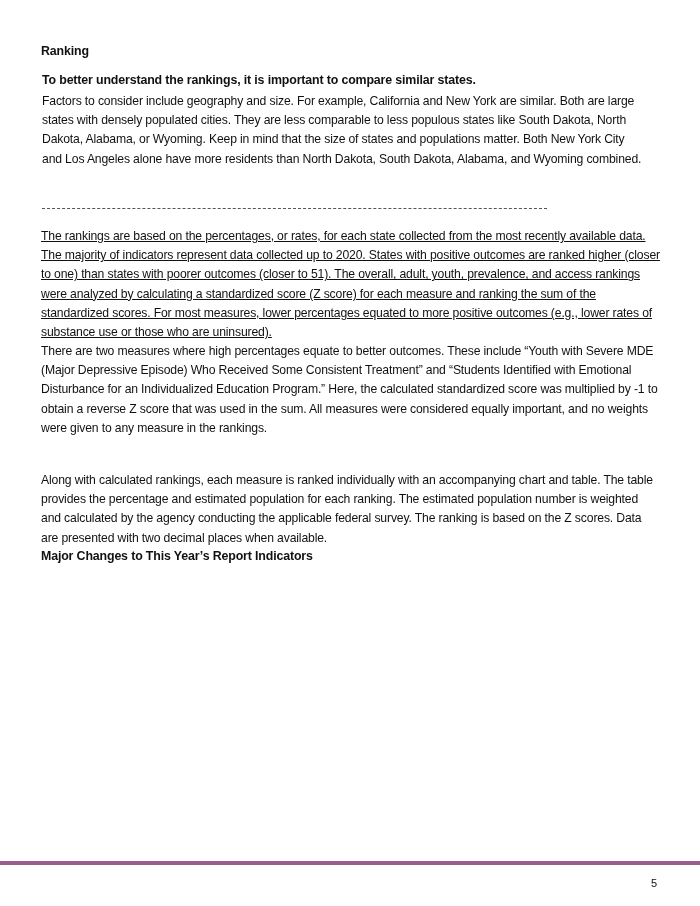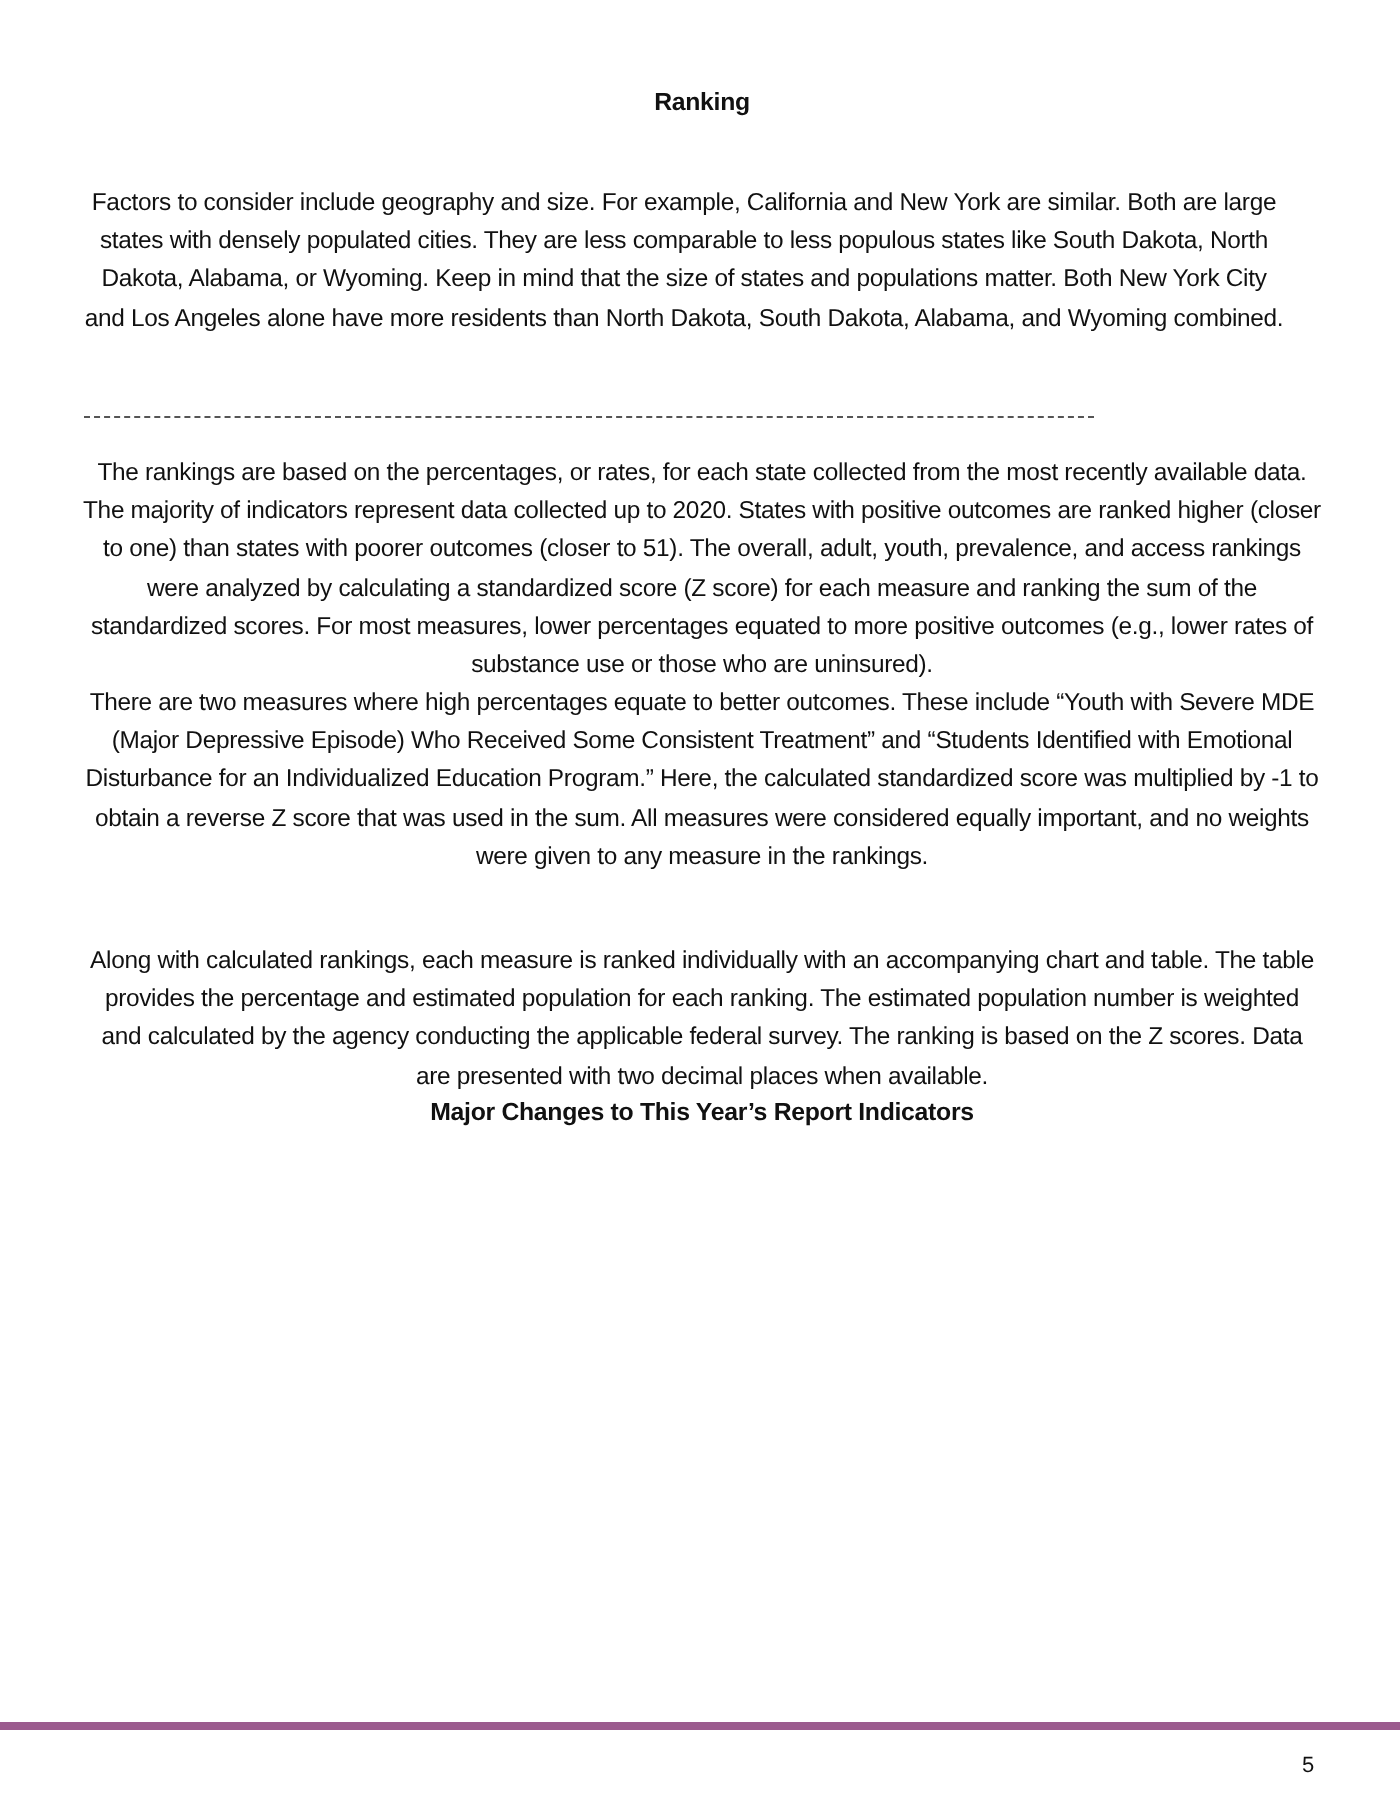--- a/index.html
+++ b/index.html
@@ -20,21 +20,20 @@
       left: 0; top: 0;
       width: 700px; height: 906px;
     }
     .txt {
       position: absolute;
       left: 41px;
       width: 620px;
       font-size: 12.2px;
       line-height: 19.2px;
       letter-spacing: -0.15px;
-      text-align: center;
     }
     .bold { font-weight: bold; }
     .section-heading {
       top: 42px;
       font-size: 12.4px;
     }
     .lead {
       top: 71px;
       left: 42px;
       font-size: 12.4px;
@@ -45,21 +44,21 @@
       width: 600px;
     }
     .dash-rule {
       position: absolute;
       left: 42px;
       top: 208px;
       width: 505px;
       height: 0;
       border-top: 1px dashed #555555;
     }
-    .p-rankings { top: 227px; }
+    .p-rankings { top: 227px; text-decoration: underline; }
     .p-measures { top: 342px; }
     .p-along { top: 471px; }
     .subheading { top: 547px; font-size: 12.4px; }
     .p-covid { top: 578px; font-size: 12.4px; }
 
     .footer-rule {
       position: absolute;
       left: 0;
       top: 861px;
       width: 700px;
@@ -75,20 +74,21 @@
       color: #111111;
     }
   </style>
 </head>
 <body>
 
 <div class="page">
 
   <div class="txt bold section-heading">Ranking</div>
 
+  <div class="txt bold lead">To better understand the rankings, it is important to compare similar states.</div>
 
   <div class="txt p-factors">Factors to consider include geography and size. For example, California and New York are similar. Both are large states with densely populated cities. They are less comparable to less populous states like South Dakota, North Dakota, Alabama, or Wyoming. Keep in mind that the size of states and populations matter. Both New York City and Los Angeles alone have more residents than North Dakota, South Dakota, Alabama, and Wyoming combined.</div>
 
   <div class="dash-rule"></div>
 
   <div class="txt p-rankings">The rankings are based on the percentages, or rates, for each state collected from the most recently available data. The majority of indicators represent data collected up to 2020. States with positive outcomes are ranked higher (closer to one) than states with poorer outcomes (closer to 51). The overall, adult, youth, prevalence, and access rankings were analyzed by calculating a standardized score (Z score) for each measure and ranking the sum of the standardized scores. For most measures, lower percentages equated to more positive outcomes (e.g., lower rates of substance use or those who are uninsured).</div>
 
   <div class="txt p-measures">There are two measures where high percentages equate to better outcomes. These include “Youth with Severe MDE (Major Depressive Episode) Who Received Some Consistent Treatment” and “Students Identified with Emotional Disturbance for an Individualized Education Program.” Here, the calculated standardized score was multiplied by -1 to obtain a reverse Z score that was used in the sum. All measures were considered equally important, and no weights were given to any measure in the rankings.</div>
 
   <div class="txt p-along">Along with calculated rankings, each measure is ranked individually with an accompanying chart and table. The table provides the percentage and estimated population for each ranking. The estimated population number is weighted and calculated by the agency conducting the applicable federal survey. The ranking is based on the Z scores. Data are presented with two decimal places when available.</div>

